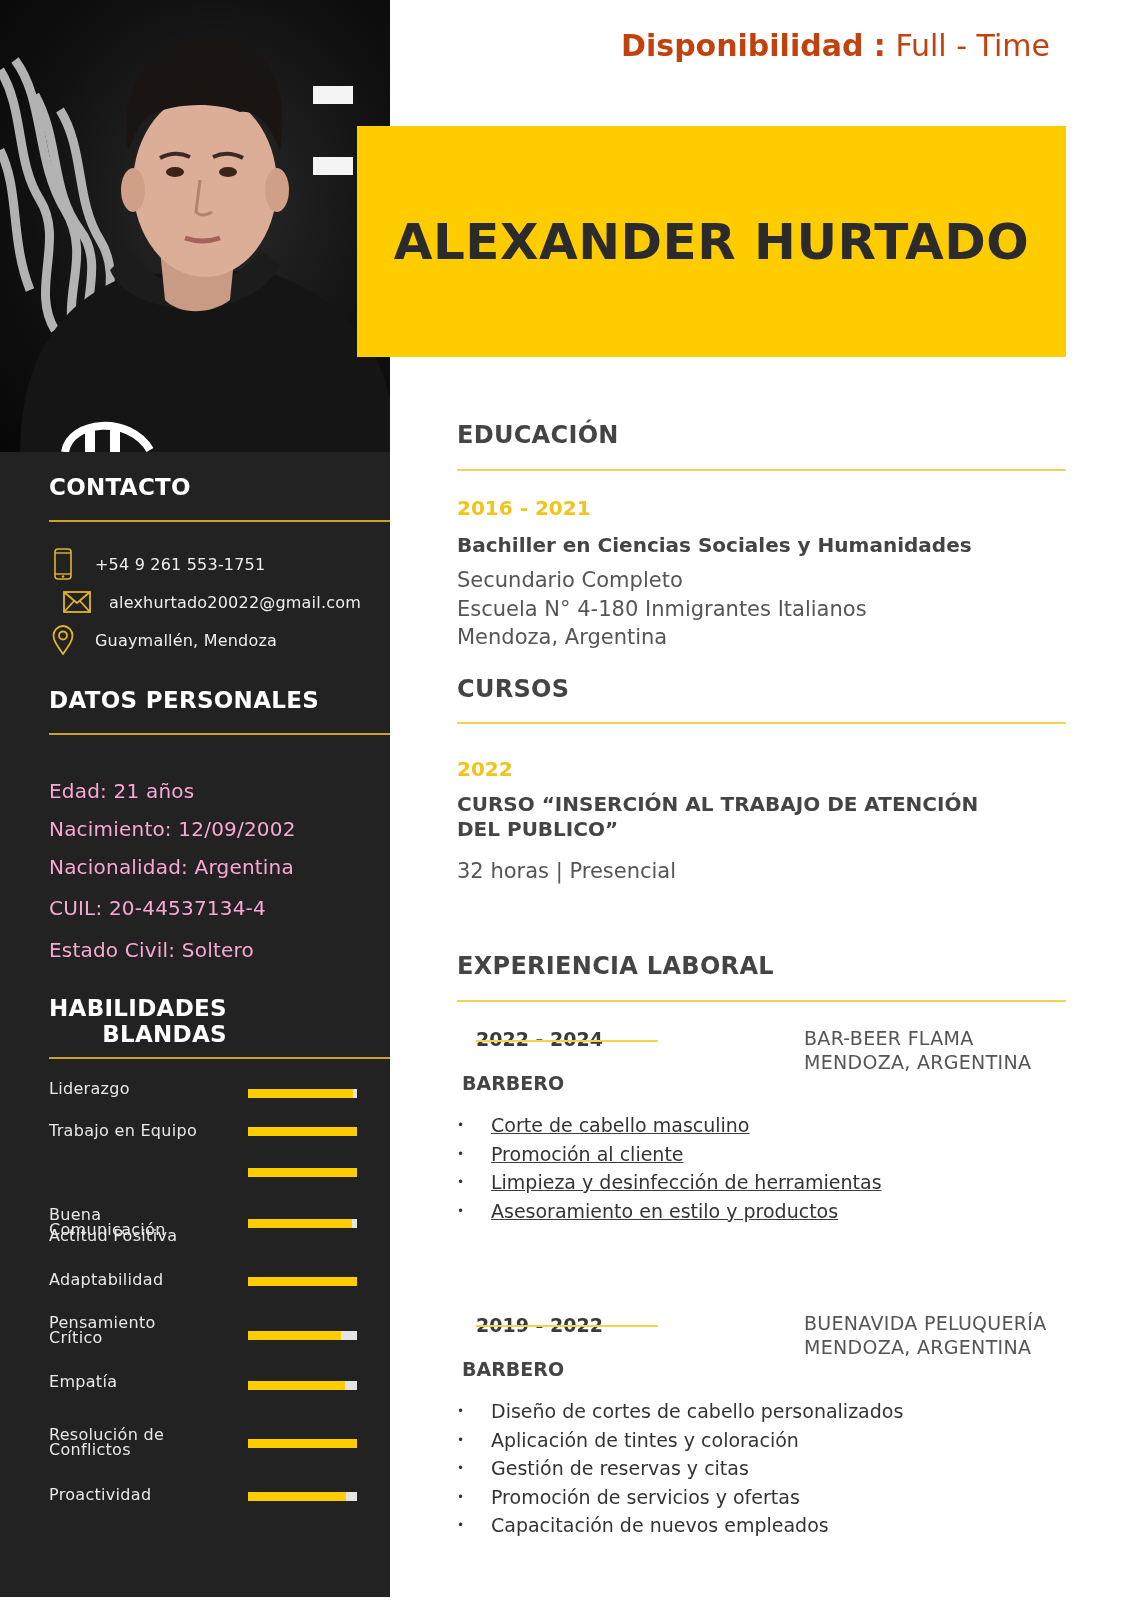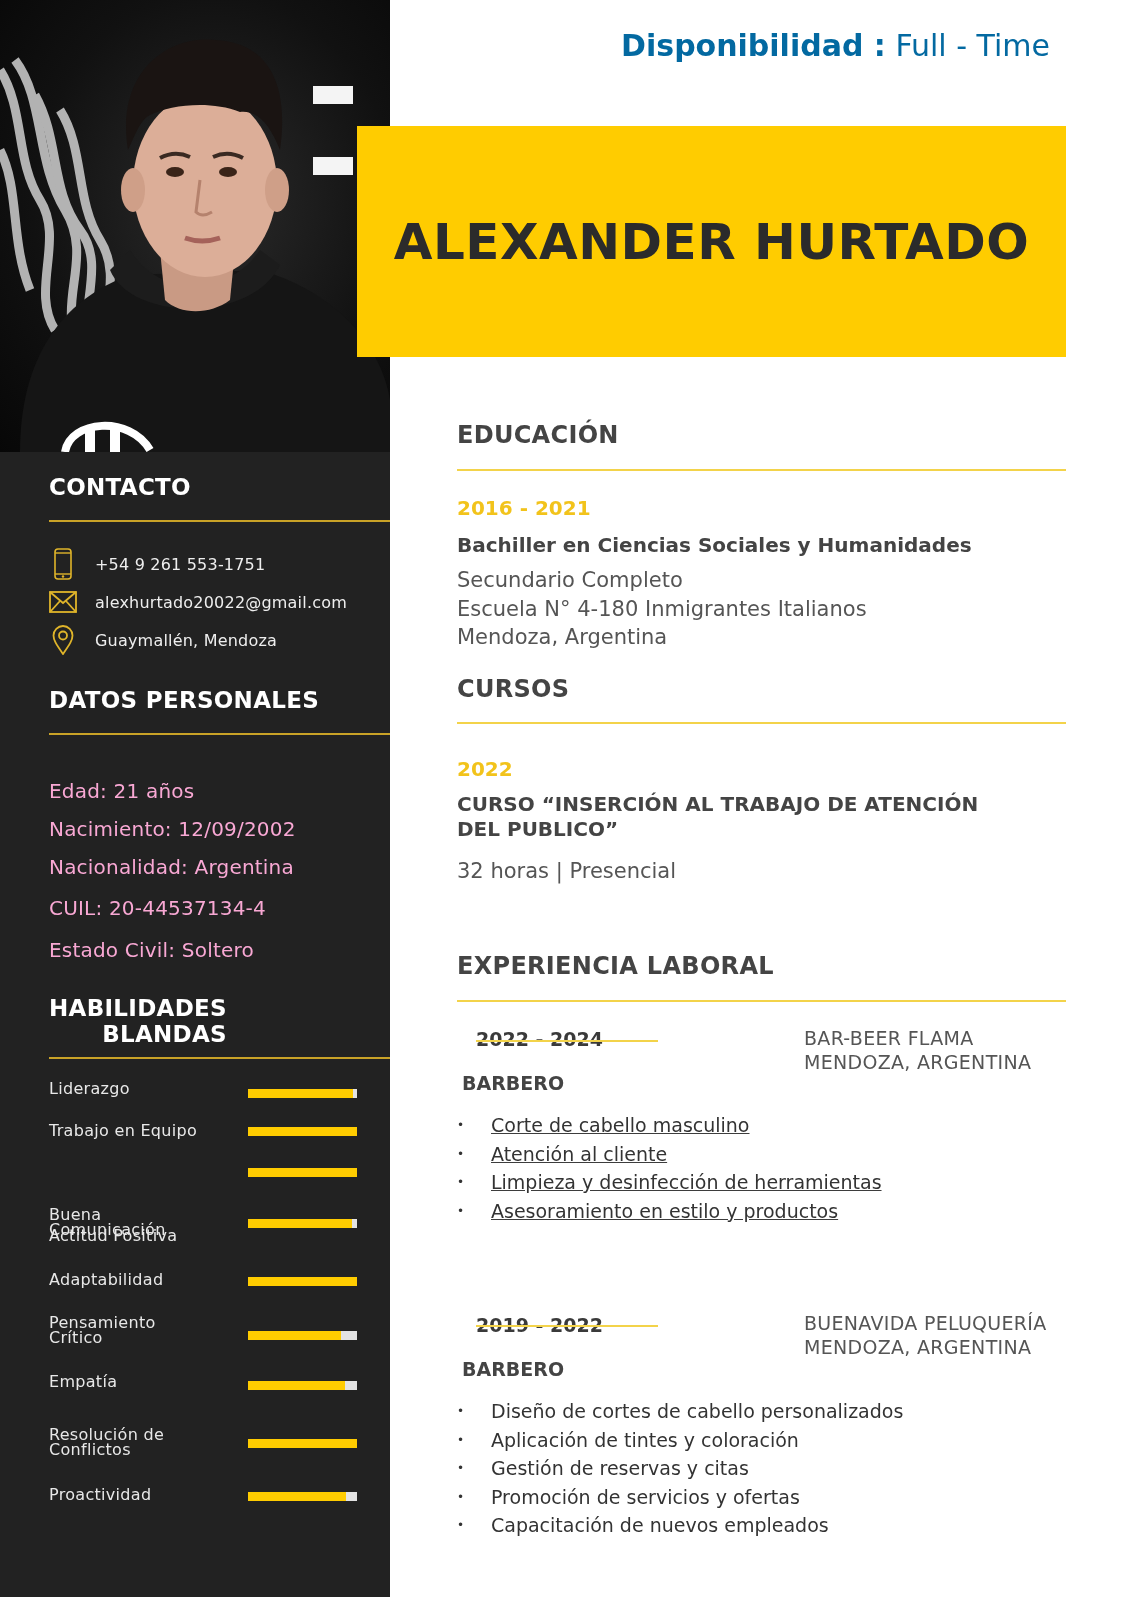--- a/index.html
+++ b/index.html
@@ -19,21 +19,21 @@
   .contact-row .ico { width: 28px; height: 32px; display: flex; align-items: center; justify-content: center; }
   .contact-row .txt { margin-left: 18px; color: #eeeeee; font-size: 16px; letter-spacing: 0.2px; white-space: nowrap; }
 
   .personal { position: absolute; left: 49px; color: #f9a8d4; font-size: 20px; letter-spacing: 0.2px; white-space: nowrap; margin-top: 8px; }
 
   .skill-label { position: absolute; left: 49px; color: #e8e8e8; font-size: 16px; line-height: 15px; letter-spacing: 0.3px; white-space: pre-line; }
   .skill-bar { position: absolute; left: 248px; width: 109px; height: 9px; background: #e3e3e3; }
   .skill-bar .fill { height: 100%; background: #ffcc00; }
 
   
-  .availability { position: absolute; right: 80px; top: 28px; font-size: 30px; color: #0369a1; white-space: nowrap; }
+  .availability { position: absolute; right: 80px; top: 28px; font-size: 30px; color: #c2410c; white-space: nowrap; }
   .availability b { font-weight: bold; }
   .availability span.val { font-weight: normal; }
 
   .name-box { position: absolute; left: 357px; top: 126px; width: 709px; height: 231px; background: #ffcc00;
               display: flex; align-items: center; justify-content: center; }
   .name-box h1 { font-size: 50px; font-weight: bold; color: #2b2b2b; letter-spacing: 0.5px; white-space: nowrap; }
 
   
   .sec-title { position: absolute; left: 457px; font-size: 24px; font-weight: bold; color: #444; letter-spacing: 0.3px; }
   .sec-divider { position: absolute; left: 457px; width: 609px; height: 2px; background: #f3d34a; }
@@ -103,21 +103,21 @@
       <svg width="22" height="32" viewBox="0 0 22 32">
           <rect x="3" y="1" width="16" height="30" rx="3" fill="none" stroke="#e0b52a" stroke-width="1.6"></rect>
           <line x1="3" y1="5" x2="19" y2="5" stroke="#e0b52a" stroke-width="1.4"></line>
           <line x1="3" y1="26" x2="19" y2="26" stroke="#e0b52a" stroke-width="1.4"></line>
           <circle cx="11" cy="28.5" r="1.2" fill="#e0b52a"></circle>
         </svg>
     </span>
     <span class="txt">+54 9 261 553-1751</span>
   </div>
 
-  <div class="contact-row" style="top:586px;">
+  <div class="contact-row" style="top:586px;margin-left:14px;">
     <span class="ico">
       <svg width="28" height="22" viewBox="0 0 28 22">
           <rect x="1" y="1" width="26" height="20" fill="none" stroke="#e0b52a" stroke-width="1.8"></rect>
           <polyline points="1,1 14,12 27,1" fill="none" stroke="#e0b52a" stroke-width="1.8"></polyline>
           <polyline points="1,21 11,10" fill="none" stroke="#e0b52a" stroke-width="1.8"></polyline>
           <polyline points="27,21 17,10" fill="none" stroke="#e0b52a" stroke-width="1.8"></polyline>
         </svg>
     </span>
     <span class="txt">alexhurtado20022@gmail.com</span>
   </div>
@@ -231,21 +231,21 @@
 
 <div class="job-dates" style="top:1028px;">2022 - 2024</div>
 <div class="job-dates-line" style="top:1040px;"></div>
 <div class="job-place" style="top:1026px;">
   <div>BAR-BEER FLAMA</div>
   <div>MENDOZA, ARGENTINA</div>
 </div>
 <div class="job-role" style="top:1072px;">BARBERO</div>
 <ul class="job-list" style="top:1111px;text-decoration:underline;">
   <li>Corte de cabello masculino</li>
-  <li>Atención al cliente</li>
+  <li>Promoción al cliente</li>
   <li>Limpieza y desinfección de herramientas</li>
   <li>Asesoramiento en estilo y productos</li>
 </ul>
 
 <div class="job-dates" style="top:1314px;">2019 - 2022</div>
 <div class="job-dates-line" style="top:1325px;"></div>
 <div class="job-place" style="top:1311px;">
   <div>BUENAVIDA PELUQUERÍA</div>
   <div>MENDOZA, ARGENTINA</div>
 </div>

